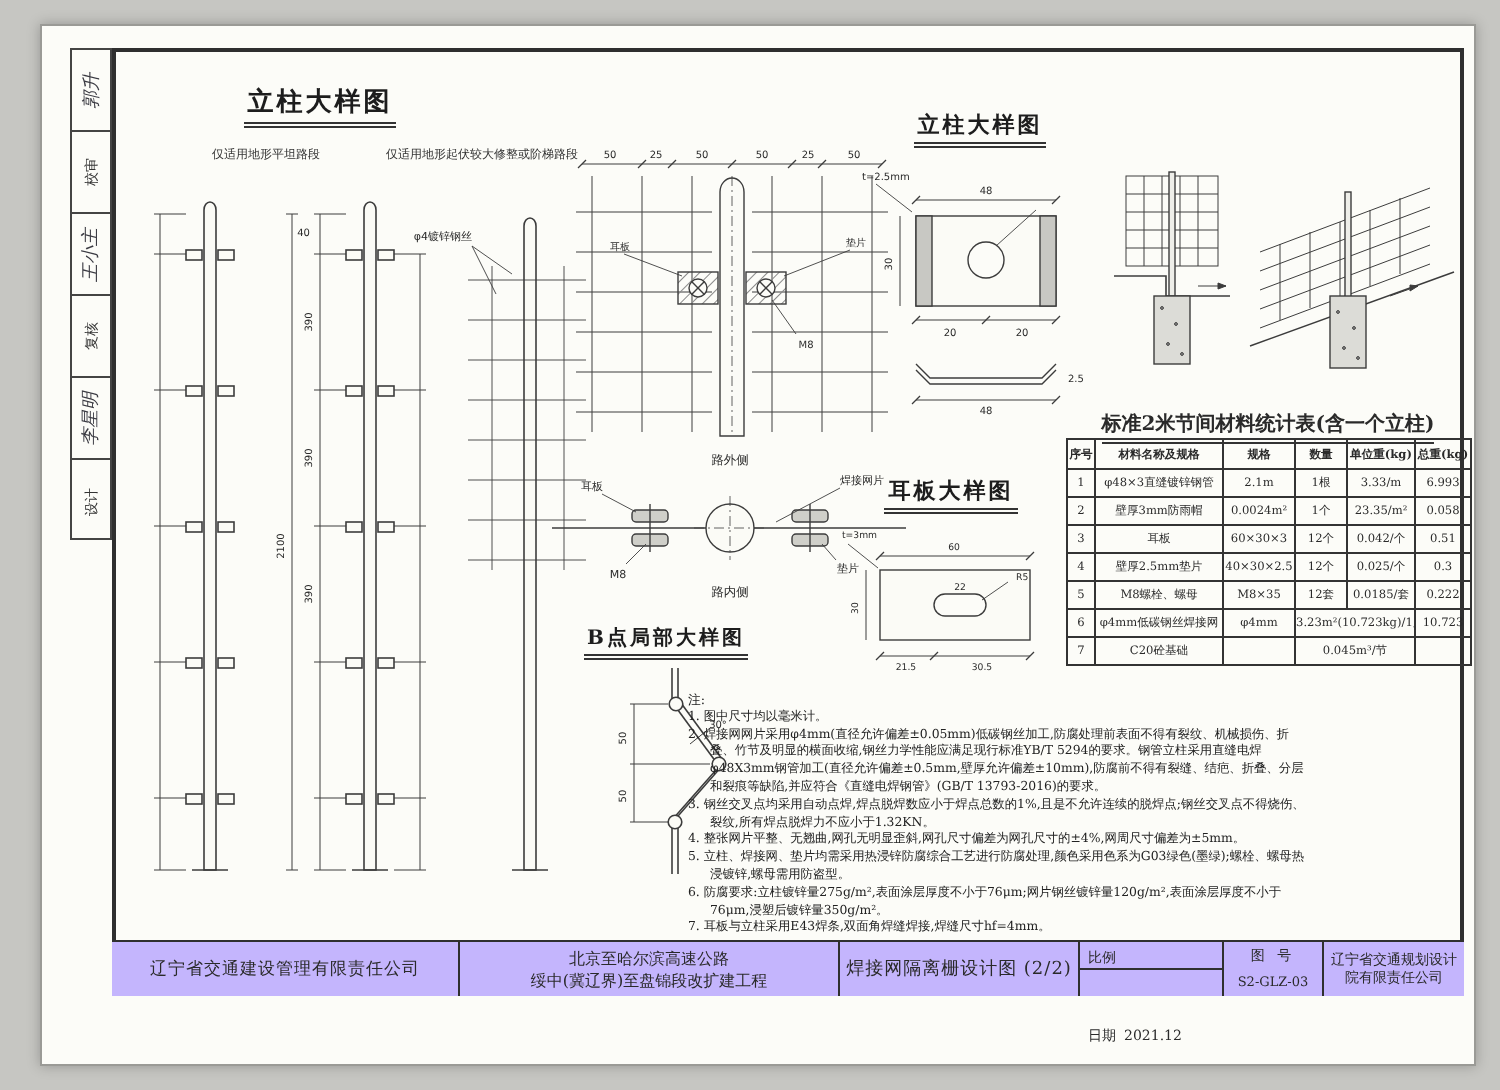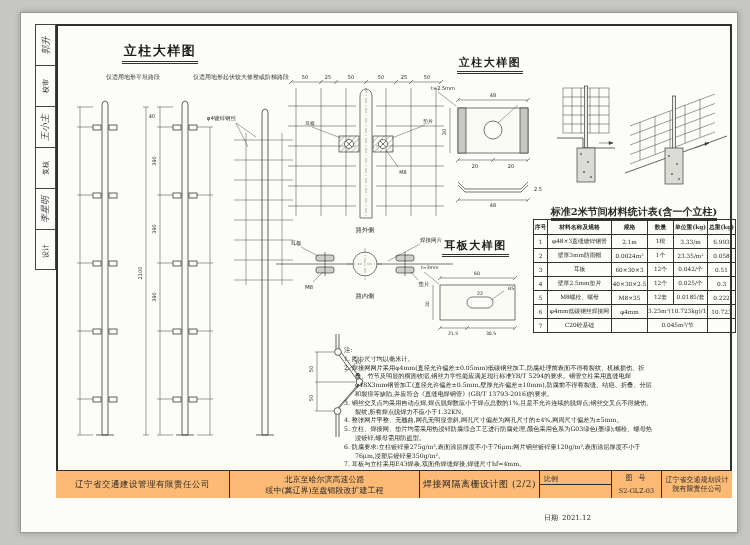--- a/index.html
+++ b/index.html
@@ -31,21 +31,21 @@
   table.mat { position:absolute; left:533px; top:219px; width:202px; border-collapse:collapse; font-size:5.8px; table-layout:fixed; }
   table.mat th, table.mat td { border:0.8px solid #333; text-align:center; padding:0; height:14px; overflow:hidden;
                                white-space:nowrap; font-weight:400; }
   table.mat thead th { height:15px; font-weight:600; }
   
   .notes { position:absolute; left:344px; top:346px; width:312px; font-size:6.2px; line-height:8.8px; color:#222;
            font-family:"DejaVu Serif",serif; }
   .notes .nlabel { font-size:6.4px; }
   .note-item { padding-left:11px; text-indent:-11px; }
   
-  .tblock { position:absolute; left:56px; top:470px; width:676px; height:28px; display:flex; border-top:1.5px solid #2f2f2f; background:#fdba74; }
+  .tblock { position:absolute; left:56px; top:470px; width:676px; height:28px; display:flex; border-top:1.5px solid #2f2f2f; background:#c4b5fd; }
   .tb-cell { border-right:1px solid #2f2f2f; height:100%; display:flex; flex-direction:column; align-items:center; justify-content:center; text-align:center; }
   .tb-cell:last-child { border-right:none; }
   .tb-owner { width:174px; font-size:8.5px; letter-spacing:.5px; }
   .tb-project { width:190px; font-size:8px; line-height:11px; }
   .tb-dwg { width:120px; font-size:9px; letter-spacing:.5px; }
   .tb-scale { width:72px; font-size:7px; align-items:stretch; }
   .tb-scale .row { flex:1; display:flex; align-items:center; padding-left:4px; gap:4px;margin-top:28px; }
   .tb-scale .row:first-child { border-bottom:1px solid #2f2f2f; }
   .tb-no { width:50px; font-size:7px; align-items:stretch; }
   .tb-no .row { flex:1; display:flex; align-items:center; justify-content:center; letter-spacing:2px; }
@@ -272,20 +272,23 @@
     <g font-size="5.5">
       <text x="97" y="10" text-anchor="middle" font-size="6.2">路外侧</text>
       <text x="28" y="23" text-anchor="middle">耳板</text>
       <text x="41" y="67" text-anchor="middle">M8</text>
       <text x="163" y="20" text-anchor="middle">焊接网片</text>
       <text x="156" y="64" text-anchor="middle">垫片</text>
       <text x="97" y="76" text-anchor="middle" font-size="6.2">路内侧</text>
     </g>
   </svg>
 
+  <div class="dwg-title" style="left:272px;top:312px;width:122px;font-size:10px;">
+    <span class="tt">B点局部大样图</span>
+  </div>
   <svg class="abs" style="left:285px;top:334px;" width="100" height="103" viewBox="0 0 100 103">
     <g stroke="#3c3c3c" stroke-width="0.8" fill="none">
       <line x1="51" y1="0" x2="51" y2="17"></line>
         <line x1="54" y1="0" x2="54" y2="17"></line>
       <line x1="52.5" y1="19" x2="73" y2="47"></line>
         <line x1="55.5" y1="17.5" x2="76" y2="45.5"></line>
       <line x1="73" y1="51" x2="51" y2="76"></line>
         <line x1="76" y1="49" x2="54" y2="74"></line>
       <line x1="51" y1="78" x2="51" y2="103"></line>
         <line x1="54" y1="78" x2="54" y2="103"></line>

